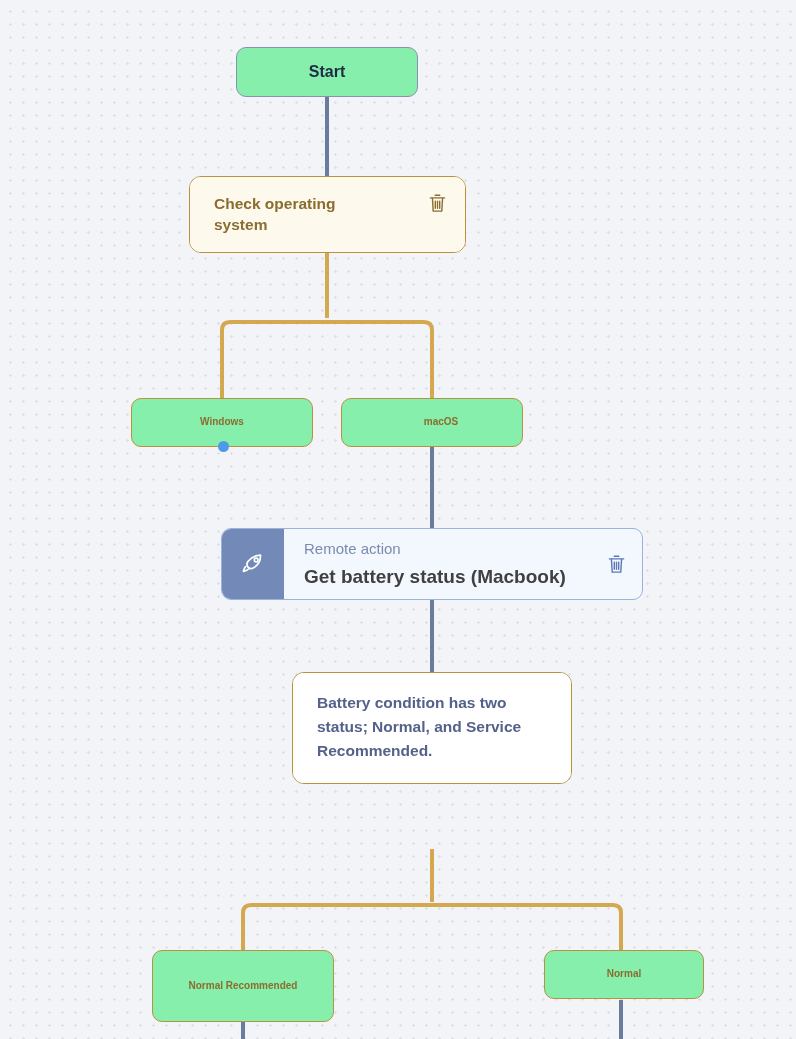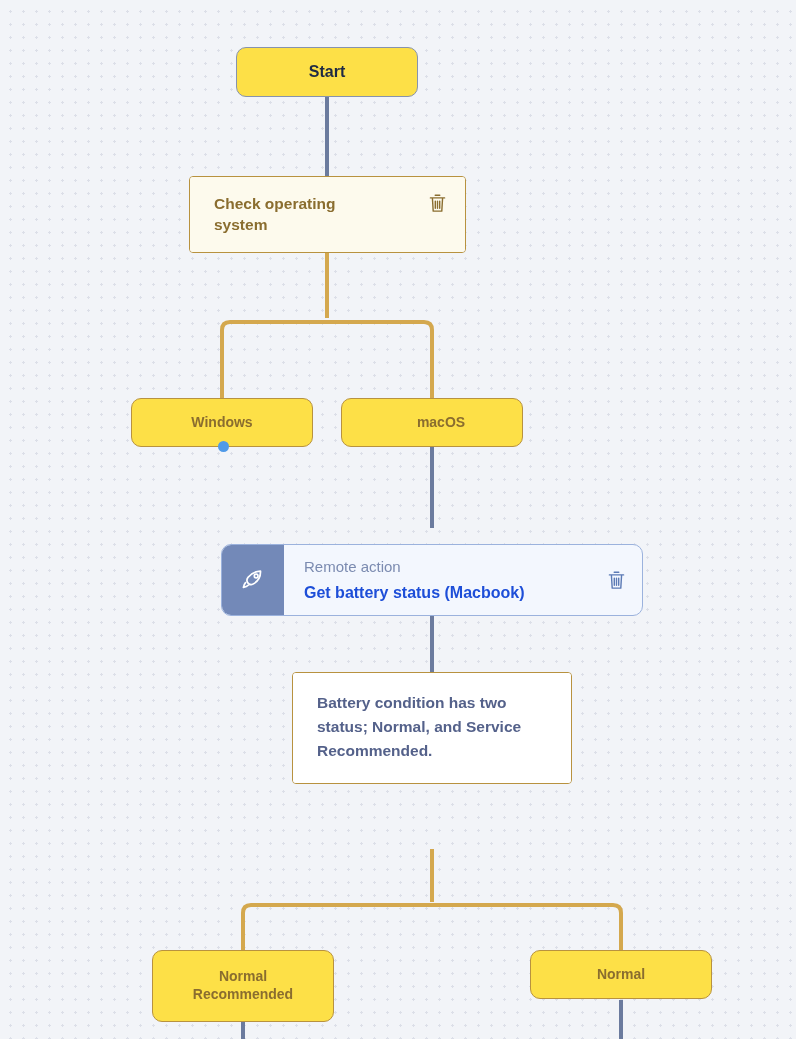--- a/index.html
+++ b/index.html
@@ -31,50 +31,50 @@
     position: absolute;
     inset: 0;
     width: 796px;
     height: 1039px;
     pointer-events: none;
   }
 
   
   .node {
     position: absolute;
-    background: #fde047;
+    background: #86efac;
     border-radius: 10px;
     display: flex;
     align-items: center;
     justify-content: center;
   }
 
   .node-plain {
     border: 1.6px solid #b8923f;
     color: #8a6d2f;
-    font-size: 14px;
-    font-weight: bold;
-    text-align: center;
+    font-size: 10px;
+    font-weight: bold;
+    text-align: left;
     line-height: 1.28;
     padding: 6px 14px;
   }
 
   
   .node-start {
     border: 1.6px solid #8793ad;
     color: #1f2a44;
     font-size: 16px;
     font-weight: bold;
   }
 
   
   .node-cond {
     border: 1.6px solid #b8923f;
     background: #84cc16;
-    border-radius: 4px;
+    border-radius: 12px;
     display: block;
     overflow: hidden;
   }
 
   .cond-head {
     display: flex;
     align-items: flex-start;
     justify-content: space-between;
     padding: 16px 18px 16px 24px;
     background: #fdfaed;
@@ -125,22 +125,22 @@
     padding: 12px 16px 12px 20px;
   }
 
   .action-label {
     color: #7b8bb0;
     font-size: 15px;
     line-height: 1.35;
   }
 
   .action-value {
-    color: #1d4ed8;
-    font-size: 16px;
+    color: #404040;
+    font-size: 19px;
     font-weight: bold;
     line-height: 1.35;
     margin-top: 5px;
   }
 
   .trash {
     flex: 0 0 auto;
     cursor: pointer;
     line-height: 0;
     margin-left: 12px;
@@ -194,21 +194,21 @@
 
   <div class="node node-plain" style="left:131px; top:398px; width:182px; height:49px;">
     <span>Windows</span>
     <span class="handle-dot" style="left:85.5px; top:41.5px;"></span>
   </div>
 
   <div class="node node-plain" style="left:341px; top:398px; width:182px; height:49px;padding-left:32px;">
     <span>macOS</span>
   </div>
 
-  <div class="node-action" style="left:221px; top:544px; width:422px; height:72px;">
+  <div class="node-action" style="left:221px; top:528px; width:422px; height:72px;">
     <div class="action-icon">
       <svg width="28" height="28" viewBox="0 0 24 24" fill="none" xmlns="http://www.w3.org/2000/svg">
         <path d="M5.6 14.2c-1.1 1.1-1.6 3.1-1.8 4.1 1-.2 3-.7 4.1-1.8" stroke="#ffffff" stroke-width="1.5" stroke-linecap="round" stroke-linejoin="round"></path>
         <path d="M9.3 16c-.9-.5-1.6-1.2-2.1-2.1-.7-1.3-.4-2.9.6-4.3C9.9 7 13.4 4.6 18.4 4.3c.3 5-2.1 8.5-5.3 10.6-1.4 1-3 1.3-3.8.6z" stroke="#ffffff" stroke-width="1.5" stroke-linecap="round" stroke-linejoin="round"></path>
         <circle cx="14.7" cy="8.6" r="1.6" stroke="#ffffff" stroke-width="1.4"></circle>
       </svg>
     </div>
     <div class="action-main">
       <div>
         <div class="action-label">Remote action</div>
@@ -223,17 +223,17 @@
   </div>
 
   <div class="node-cond" style="position:absolute; left:292px; top:672px; width:280px;">
     <div class="cond-body">Battery condition has two status; Normal, and Service Recommended.</div>
   </div>
 
   <div class="node node-plain" style="left:152px; top:950px; width:182px; height:72px;">
     <span>Normal Recommended</span>
   </div>
 
-  <div class="node node-plain" style="left:530px; top:950px; width:182px; height:49px;">
+  <div class="node node-plain" style="left:544px; top:950px; width:160px; height:49px;">
     <span>Normal</span>
   </div>
 
 </div>
 
 </body></html>

